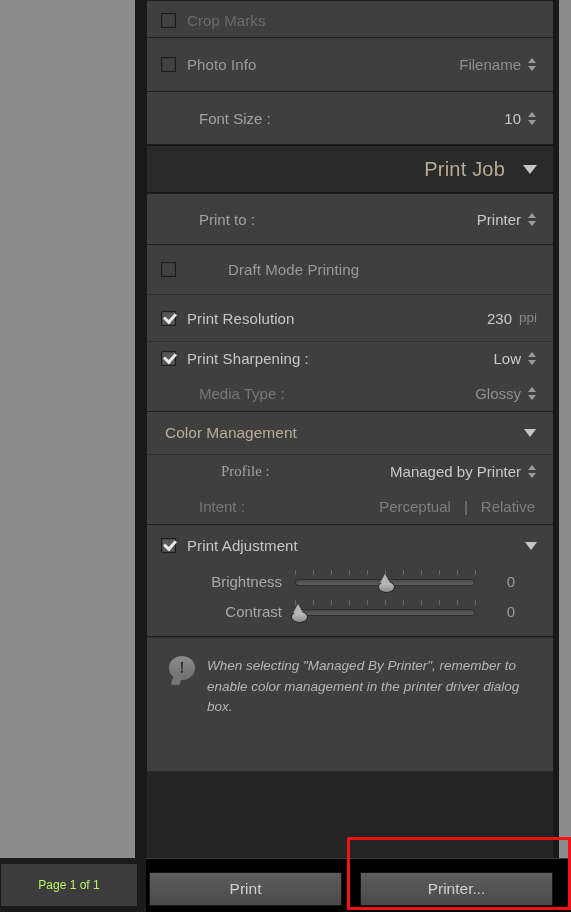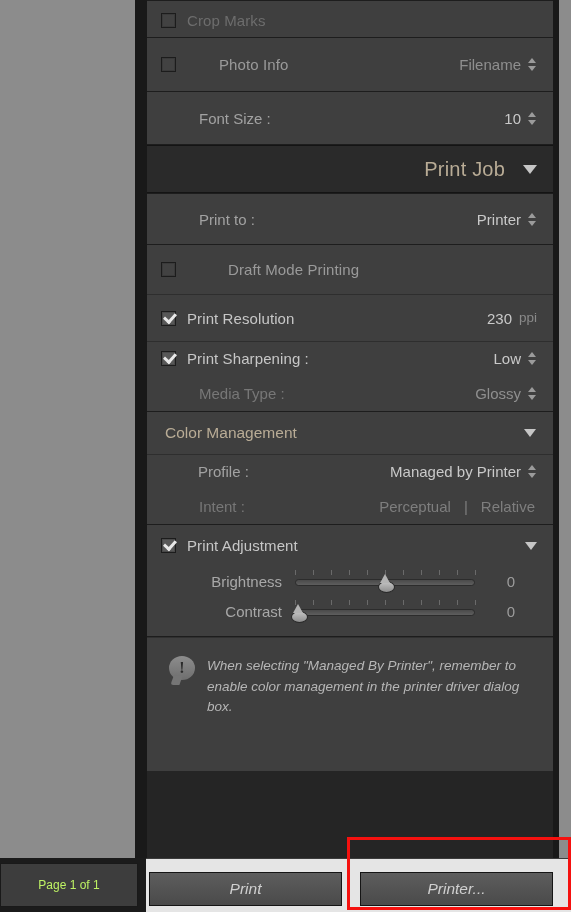--- a/index.html
+++ b/index.html
@@ -95,21 +95,21 @@
   .bub::after{ content:""; position:absolute; left:3px; bottom:-5px; width:9px;height:9px;
          background:#757575; transform:skewX(-20deg); border-radius:0 0 0 3px; }
   .note p { font-size:13.5px; font-style:italic; color:#b6b6b6; line-height:1.52; }
 
   
   .btmbar { position:absolute; left:0; top:858px; width:571px; height:54px; background:#1b1b1b; }
   .pagebox { position:absolute; left:0; top:863px; width:138px; height:44px; background:#3d3d3d;
              border:1px solid #191919; display:flex; align-items:center; justify-content:center; }
   .pagebox span { font-size:12px; color:#bef264; }
   .btnwrap { position:absolute; left:146px; top:858px; width:425px; height:54px;
-             background:#e5e5e5; border-top:1px solid #3c3c3c;font-style:italic; }
+             background:#000000; border-top:1px solid #3c3c3c; }
   .btn { position:absolute; top:13px; height:34px; border:1px solid #151515;
          background:linear-gradient(#5d5d5d,#4a4a4a); display:flex; align-items:center;
          justify-content:center; }
   .btn span { font-size:15.5px; color:#cfcfcf; }
   #print-btn   { left:3px;   width:193px; }
   #printer-btn { left:214px; width:193px; }
   .redbox { position:absolute; left:347px; top:837px; width:224px; height:73px;
             border:3px solid #f5110f; }
 </style>
 </head>
@@ -129,21 +129,21 @@
         
         
       </div>
       <div class="row" style="height:34px;">
         <span class="cb off"></span>
         <span class="lbl dim">Crop Marks</span>
       </div>
     </div>
 
     <div class="sect">
-      <div class="row" style="height:53px;gap:32px;">
+      <div class="row" style="height:53px;">
         <span class="cb off"></span>
         <span class="lbl mid">Photo Info</span>
         <span class="right">
           <span class="val dim">Filename</span>
           <span class="stp"></span>
         </span>
       </div>
     </div>
 
     <div class="sect">
@@ -203,21 +203,21 @@
         </span>
       </div>
     </div>
 
     <div class="sect">
       <div class="shead">
         <span class="t">Color Management</span>
         <span class="tri sm"></span>
       </div>
       <div class="row rowline" style="height:34px;">
-        <span class="lblcol" style="margin-left:37px;">Profile :</span>
+        <span class="lblcol" style="margin-left:60px;font-family:Liberation Serif, serif;">Profile :</span>
         <span class="right">
           <span class="val">Managed by Printer</span>
           <span class="stp"></span>
         </span>
       </div>
       <div class="row" style="height:36px;">
         <span class="lblcol dim" style="margin-left:38px;">Intent :</span>
         <span class="right" style="gap:13px;padding-right:2px;">
           <span class="val mute">Perceptual</span>
           <span class="val mute">|</span>

